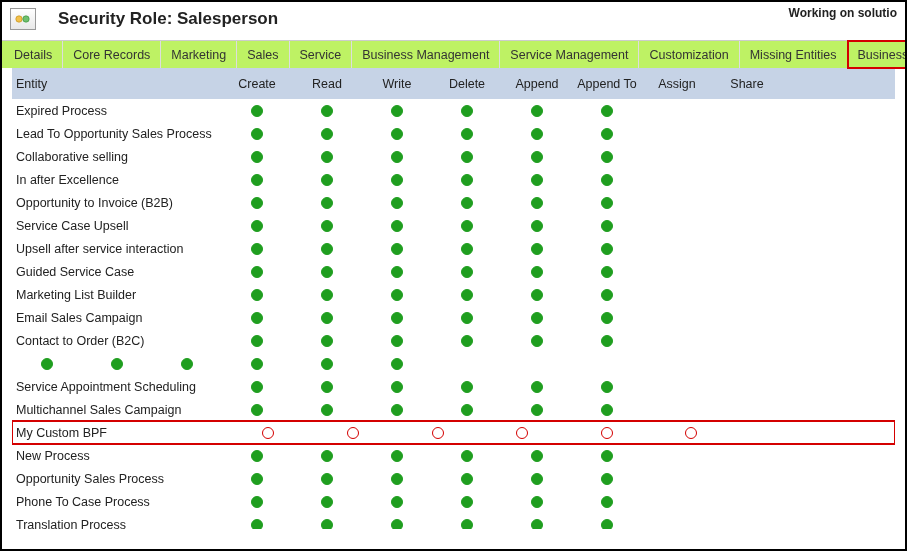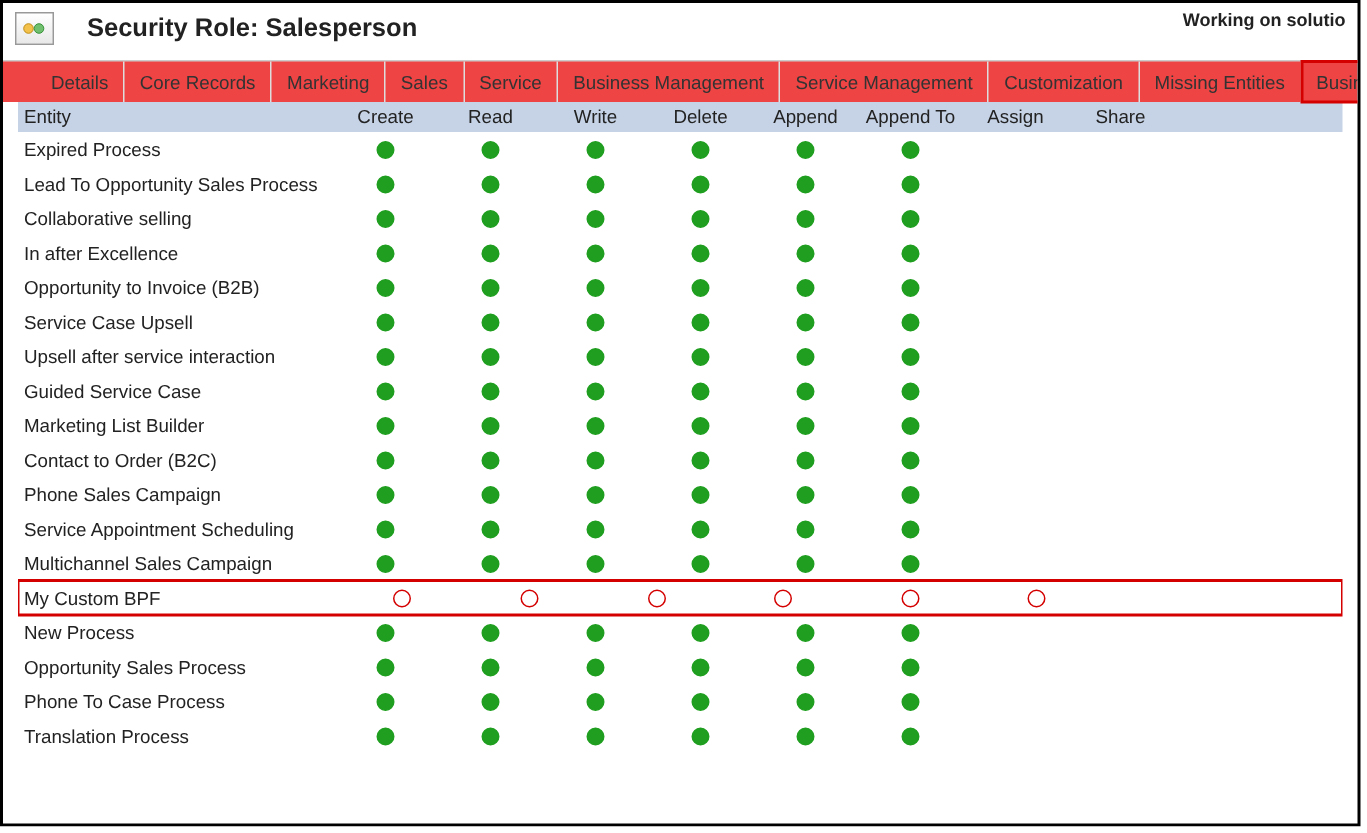--- a/index.html
+++ b/index.html
@@ -43,23 +43,23 @@
   .status {
     position: absolute;
     top: 4px;
     right: 8px;
     font-size: 12px;
     font-weight: bold;
   }
   .tab-bar {
     display: flex;
     align-items: stretch;
-    padding-left: 22px;
+    padding-left: 2px;
     border-top: 1px solid #ccc;
-    background: #ef4444;
+    background: #bef264;
     height: 28px;
   }
   .tab {
     padding: 0 10px;
     display: flex;
     align-items: center;
     font-size: 12.5px;
     color: #333;
     border-right: 1px solid #ddd;
     cursor: pointer;
@@ -69,21 +69,21 @@
     outline: 2px solid #d40000;
     outline-offset: -1px;
     z-index: 2;
   }
   .grid {
     padding: 0 10px 0 10px;
   }
   .grid-head {
     background: #c6d3e6;
     display: flex;
-    height: 20px;
+    height: 31px;
     align-items: center;
     font-size: 12.5px;
     color: #222;
   }
   .col-entity { width: 210px; padding-left: 4px; }
   .col-priv   { width: 70px; text-align: center; }
   .grid-body {
     height: 430px;
     overflow: hidden;
   }
@@ -363,20 +363,43 @@
           <div class="priv">
             <span class="dot full"></span>
           </div>
           <div class="priv">
             <span class="dot full"></span>
           </div>
           <div class="priv"></div>
           <div class="priv"></div>
         </div>
         <div class="row">
+          <div class="col-entity">Email Sales Campaign</div>
+          <div class="priv">
+            <span class="dot full"></span>
+          </div>
+          <div class="priv">
+            <span class="dot full"></span>
+          </div>
+          <div class="priv">
+            <span class="dot full"></span>
+          </div>
+          <div class="priv">
+            <span class="dot full"></span>
+          </div>
+          <div class="priv">
+            <span class="dot full"></span>
+          </div>
+          <div class="priv">
+            <span class="dot full"></span>
+          </div>
+          <div class="priv"></div>
+          <div class="priv"></div>
+        </div>
+        <div class="row">
           <div class="col-entity">Contact to Order (B2C)</div>
           <div class="priv">
             <span class="dot full"></span>
           </div>
           <div class="priv">
             <span class="dot full"></span>
           </div>
           <div class="priv">
             <span class="dot full"></span>
           </div>
@@ -386,21 +409,20 @@
           <div class="priv">
             <span class="dot full"></span>
           </div>
           <div class="priv">
             <span class="dot full"></span>
           </div>
           <div class="priv"></div>
           <div class="priv"></div>
         </div>
         <div class="row">
-          <div class="col-entity">Phone Sales Campaign</div>
           <div class="priv">
             <span class="dot full"></span>
           </div>
           <div class="priv">
             <span class="dot full"></span>
           </div>
           <div class="priv">
             <span class="dot full"></span>
           </div>
           <div class="priv">

